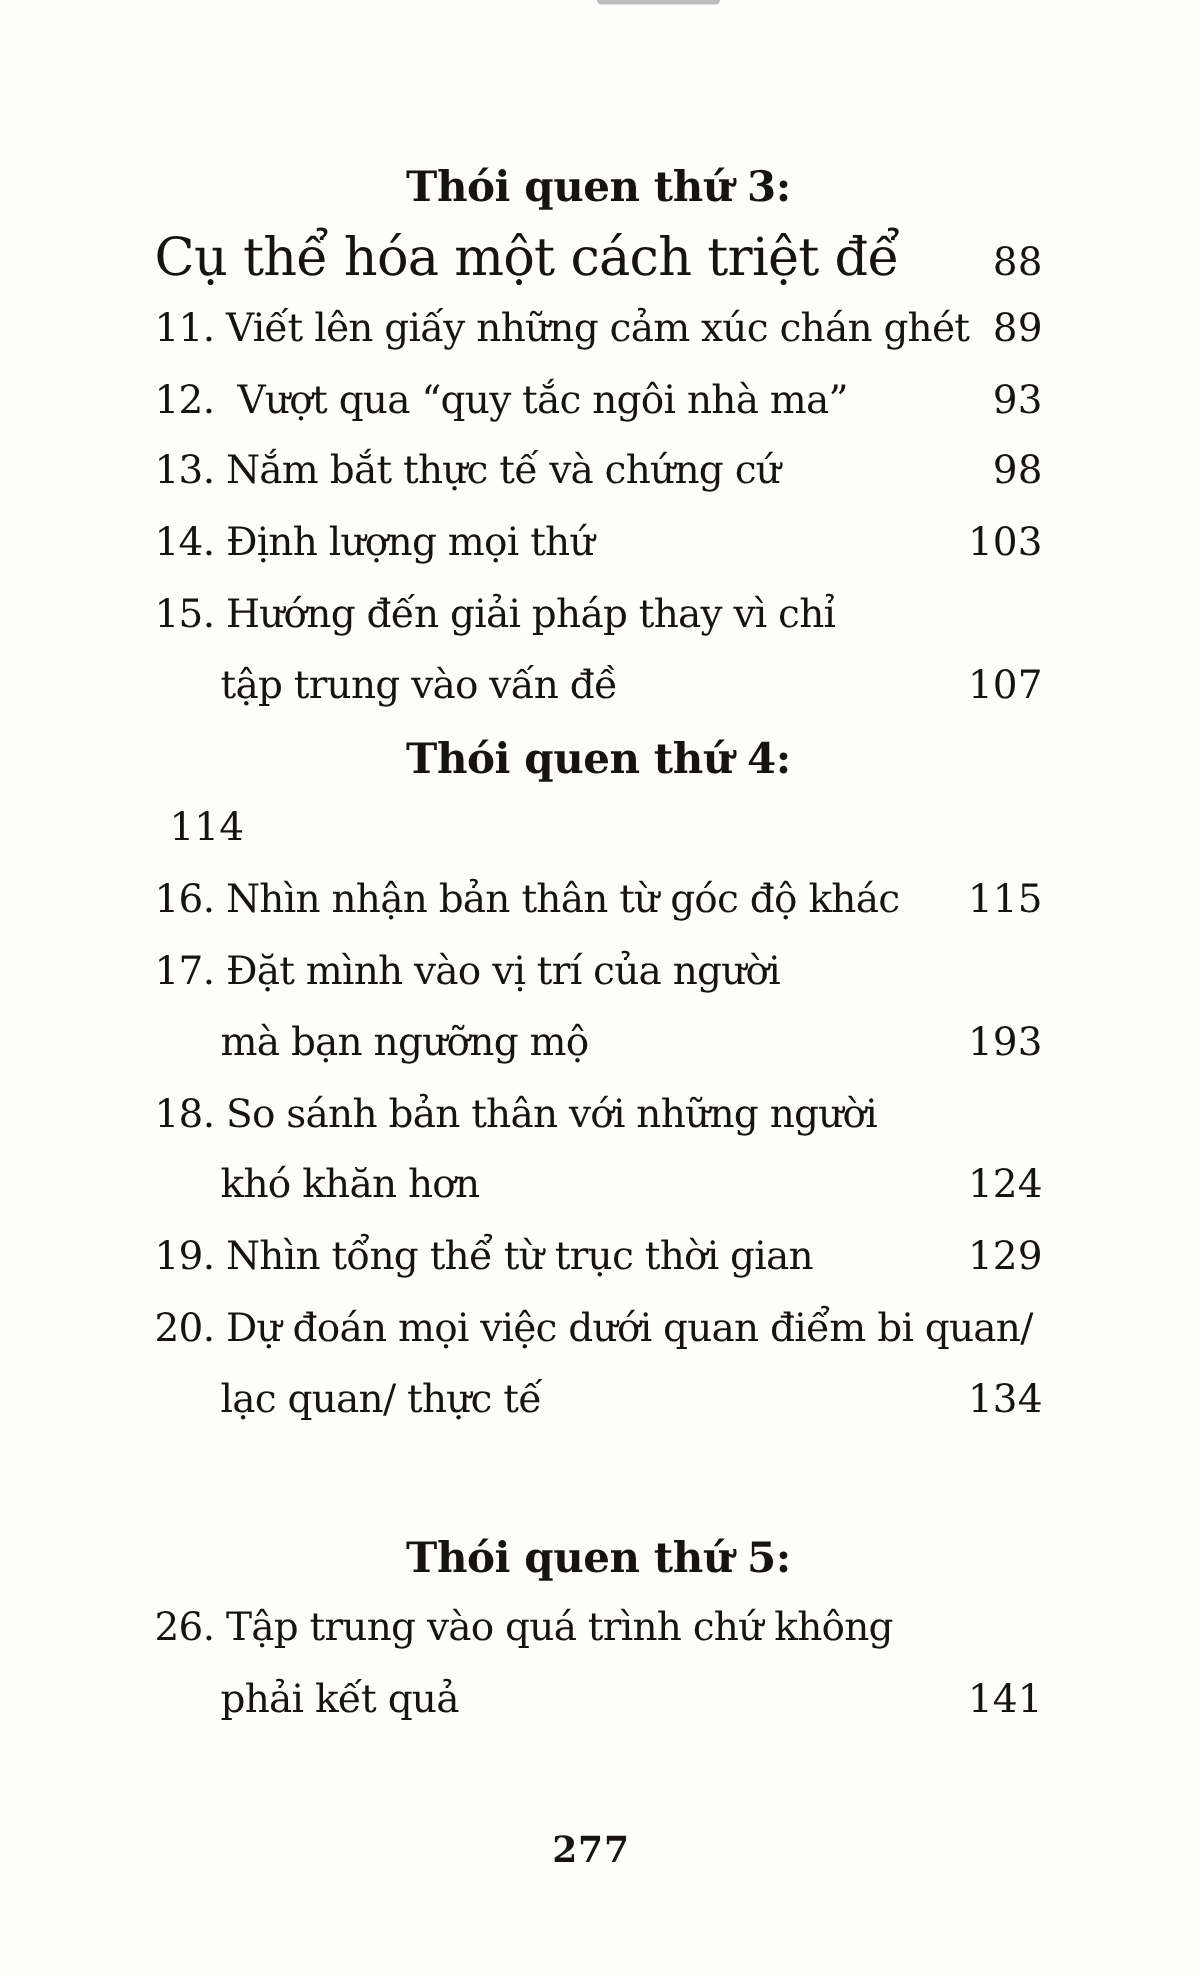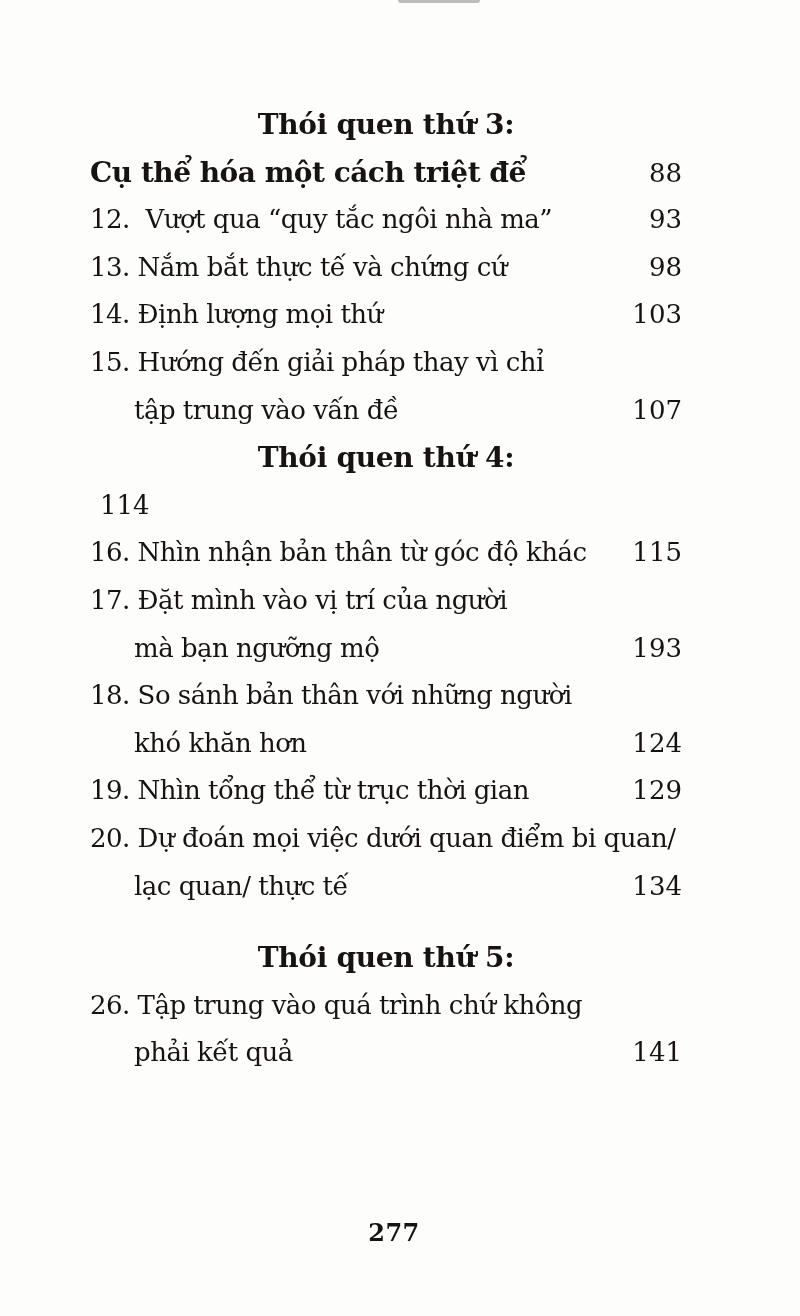--- a/index.html
+++ b/index.html
@@ -22,51 +22,51 @@
     left: 398px;
     width: 82px;
     height: 3px;
     background: #8a8a8a;
     opacity: .55;
     border-radius: 0 0 3px 3px;
     filter: blur(.5px);
   }
   .toc {
     position: absolute;
-    left: 90px;
+    left: 103px;
     top: 101px;
     width: 592px;
   }
   .row {
     height: 47.6px;
     line-height: 47.6px;
     display: flex;
     justify-content: space-between;
     align-items: baseline;
   }
   .heading {
     margin: 0;
     height: 47.6px;
     line-height: 47.6px;
     text-align: center;
     font-size: 28px;
     font-weight: bold;
     letter-spacing: -0.3px;
   }
   .gap-before {
-    margin-top: 24px;
+    margin-top: 57px;
   }
   .t {
     font-size: 26px;
     letter-spacing: -0.5px;
     white-space: pre;
   }
   .t.bold {
-    font-weight: bold;
-    font-size: 28px;
+    font-weight: normal;
+    font-size: 35px;
   }
   .t.indent {
     padding-left: 44px;
     text-align: center;
   }
   .pg {
     font-size: 26px;
     flex: 0 0 auto;
     padding-left: 10px;
   }
@@ -85,20 +85,24 @@
 <body>
 
 <div class="scan-artifact-top"></div>
 
 <main class="toc">
 
   <h2 class="heading">Thói quen thứ 3:</h2>
   <div class="row">
     <span class="t bold">Cụ thể hóa một cách triệt để</span>
     <span class="pg">88</span>
+  </div>
+  <div class="row">
+    <span class="t">11. Viết lên giấy những cảm xúc chán ghét</span>
+    <span class="pg">89</span>
   </div>
   <div class="row">
     <span class="t">12.  Vượt qua “quy tắc ngôi nhà ma”</span>
     <span class="pg">93</span>
   </div>
   <div class="row">
     <span class="t">13. Nắm bắt thực tế và chứng cứ</span>
     <span class="pg">98</span>
   </div>
   <div class="row">

